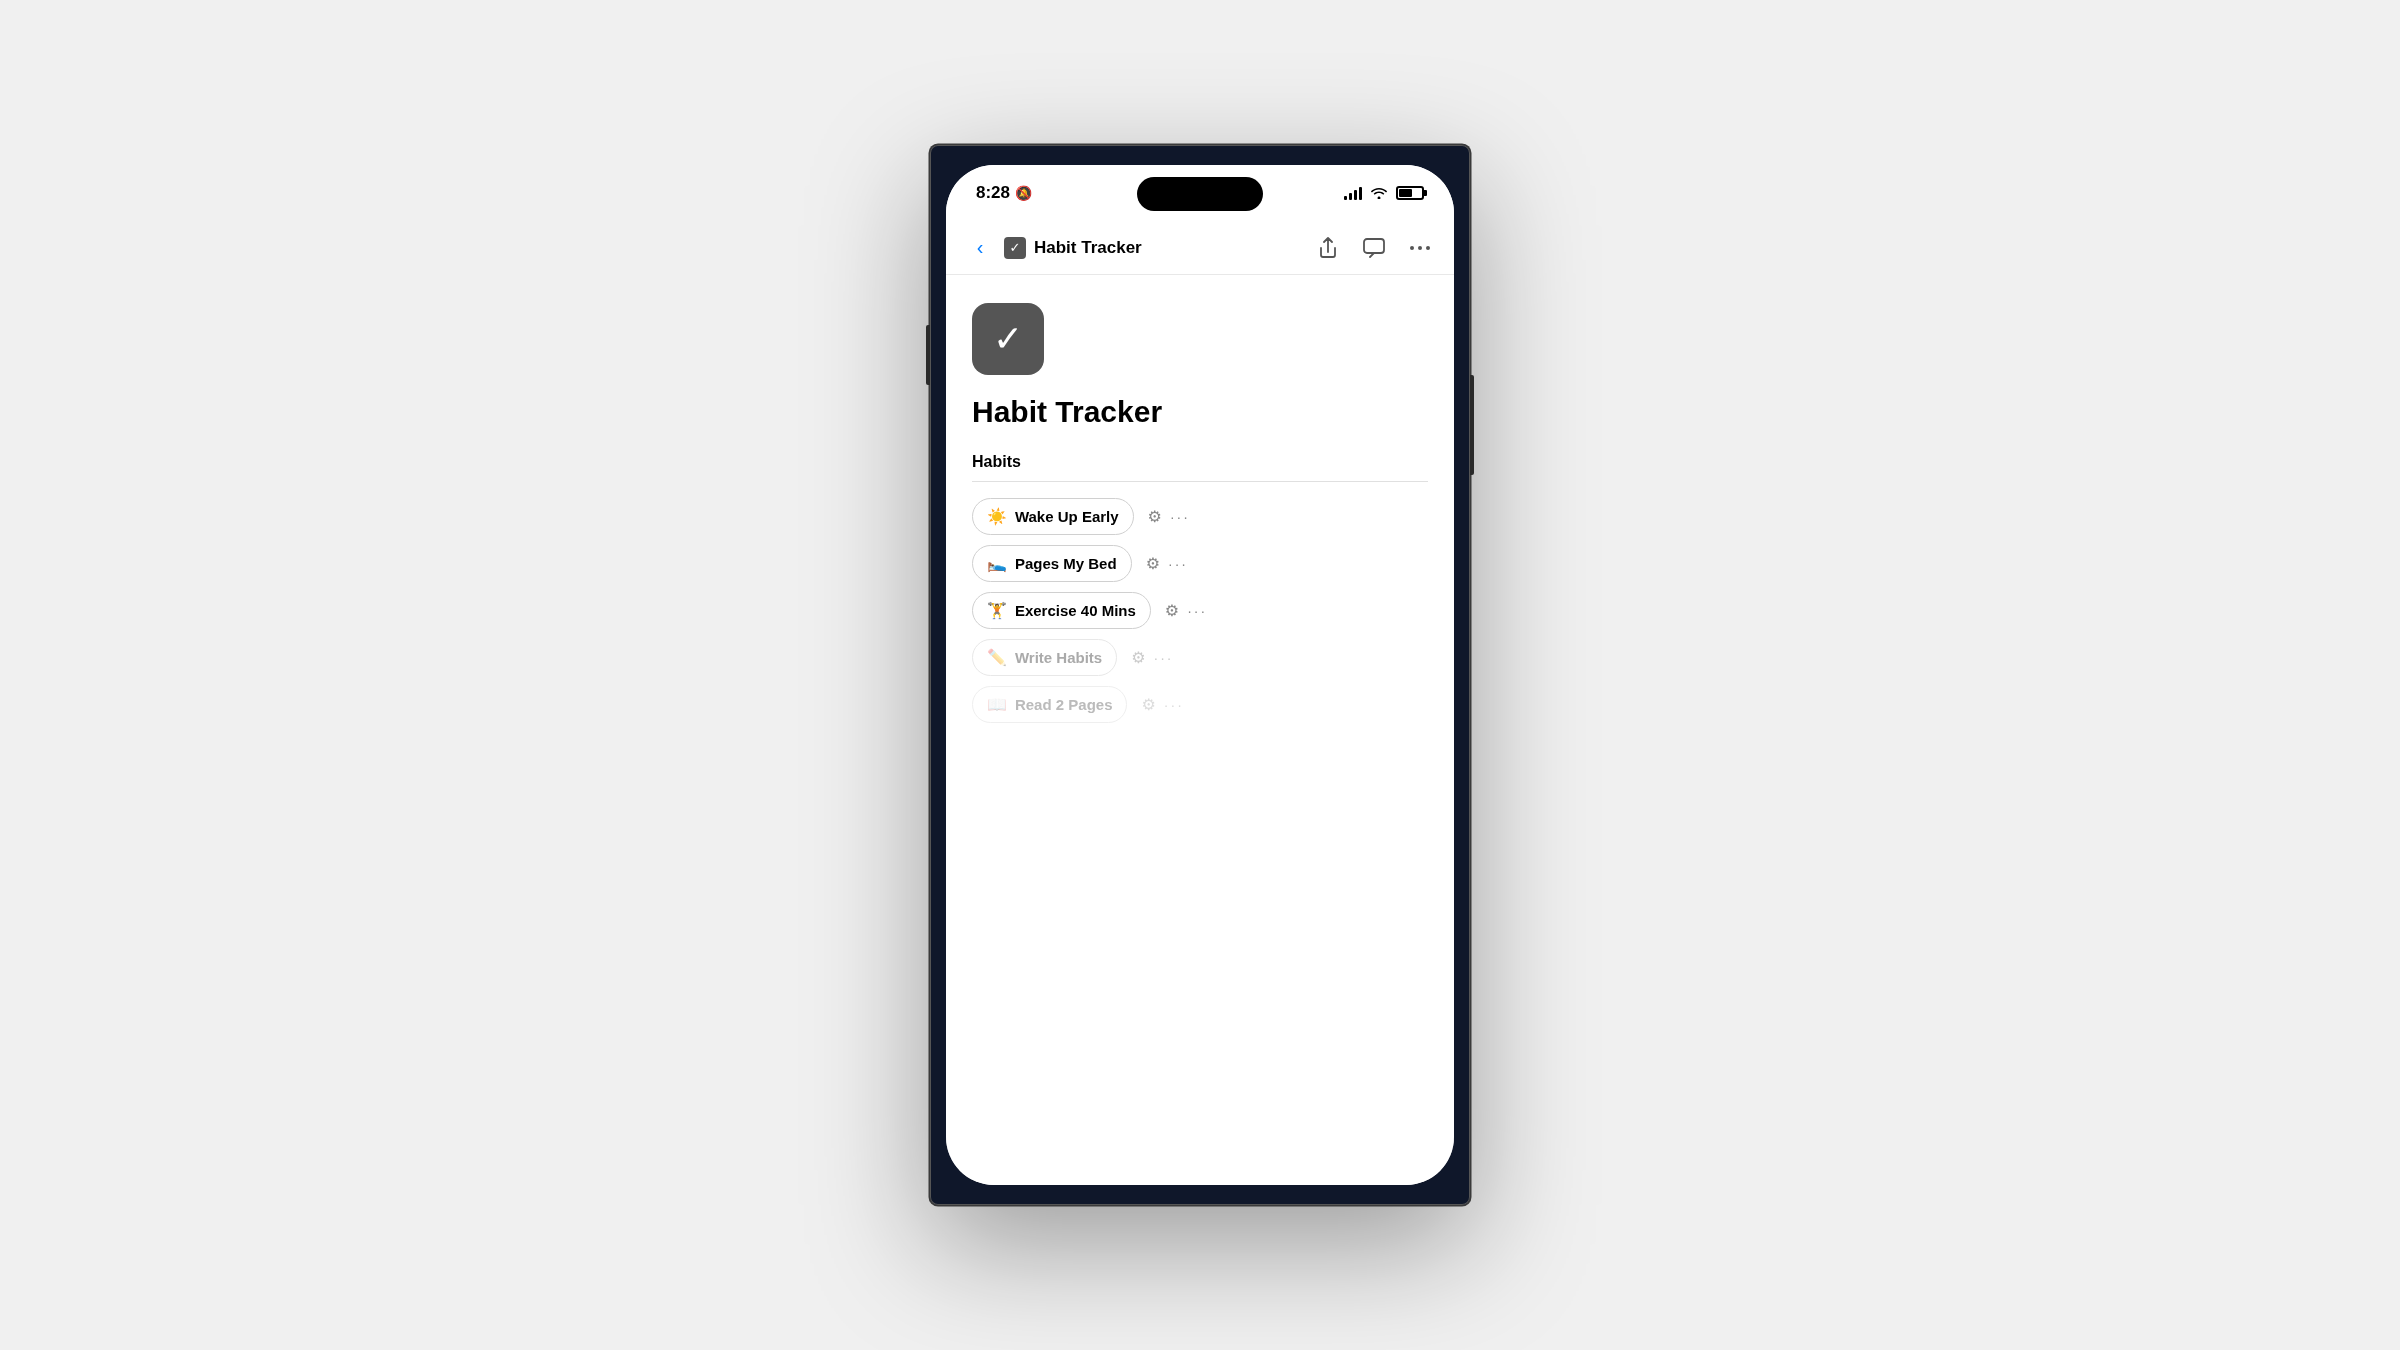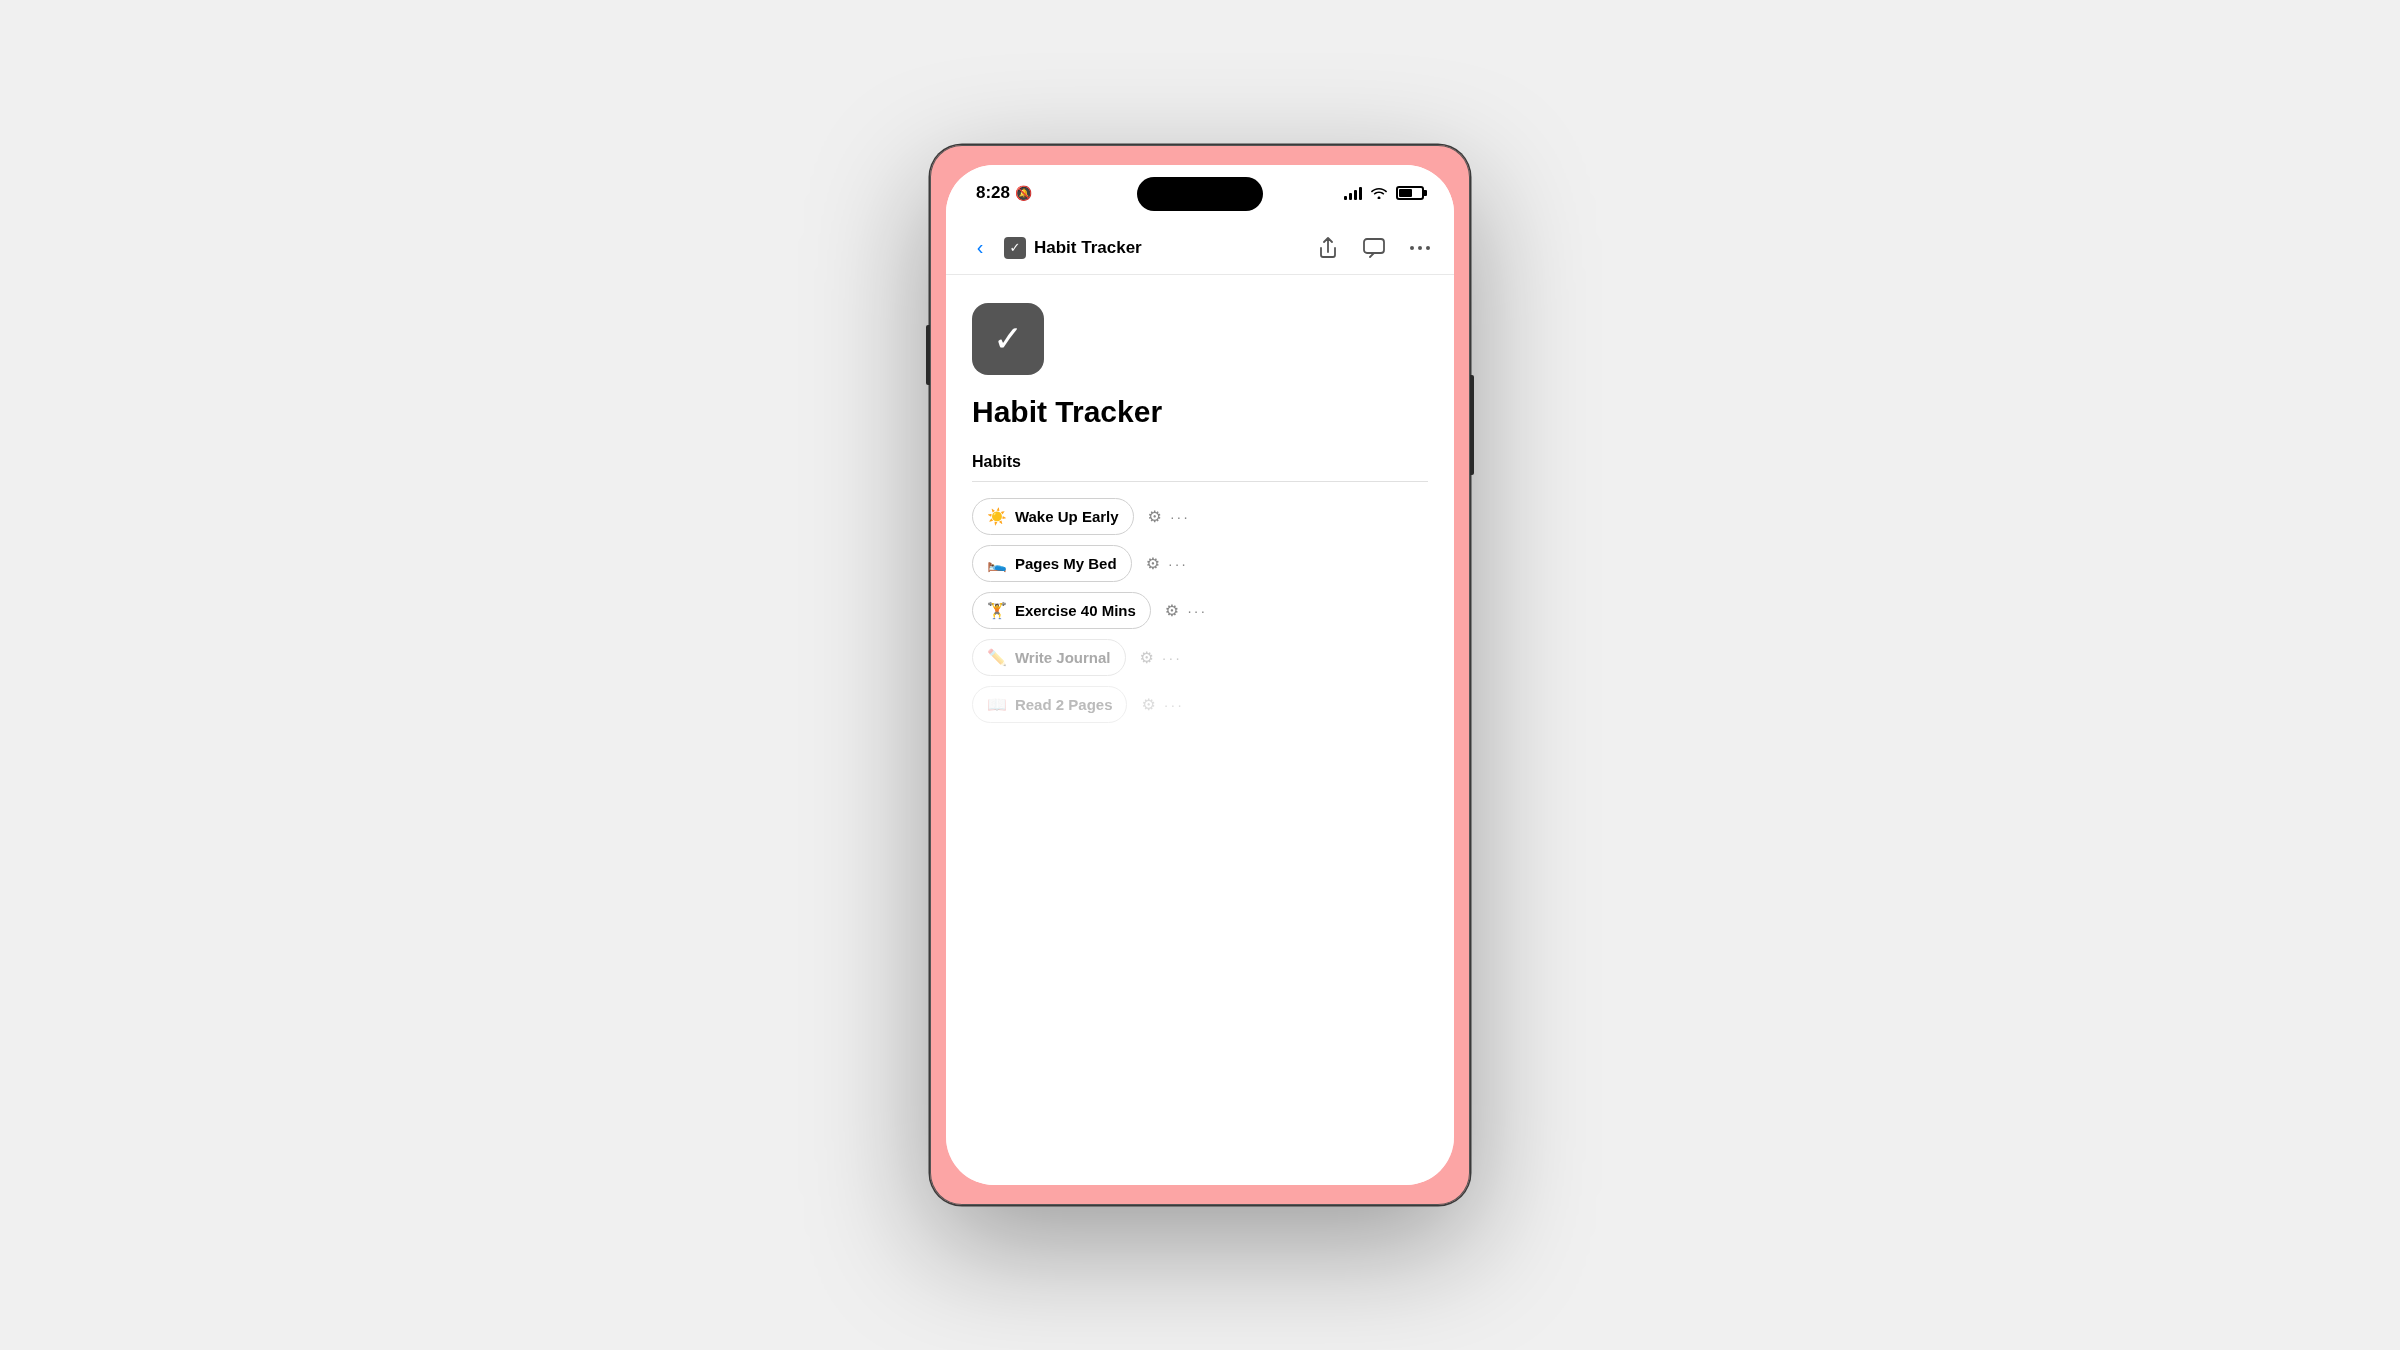--- a/index.html
+++ b/index.html
@@ -10,22 +10,22 @@
       background: #f0f0f0;
       display: flex;
       align-items: center;
       justify-content: center;
       font-family: -apple-system, BlinkMacSystemFont, 'SF Pro Display', 'Helvetica Neue', sans-serif;
     }
 
     .phone-outer {
       width: 540px;
       height: 1060px;
-      background: #fca5a5;
-      border-radius: 32px;
+      background: #0f172a;
+      border-radius: 8px;
       display: flex;
       align-items: center;
       justify-content: center;
       position: relative;
       box-shadow:
         0 0 0 1.5px #3a3a3a,
         0 40px 120px rgba(0,0,0,0.35),
         inset 0 0 0 1px #555;
     }
 
@@ -476,21 +476,21 @@
           </div>
           <div class="habit-controls">
             <span class="habit-gear">⚙</span>
             <span class="habit-dots">···</span>
           </div>
         </div>
 
         <div class="habit-item fading">
           <div class="habit-chip" style="border-color:#e8e8e8;">
             <span class="habit-chip-icon" style="opacity:0.4;">✏️</span>
-            <span class="habit-chip-label faded">Write Journal</span>
+            <span class="habit-chip-label faded">Write Habits</span>
           </div>
           <div class="habit-controls">
             <span class="habit-gear faded">⚙</span>
             <span class="habit-dots faded">···</span>
           </div>
         </div>
 
         <div class="habit-item fading">
           <div class="habit-chip" style="border-color:#efefef;">
             <span class="habit-chip-icon" style="opacity:0.25;">📖</span>

